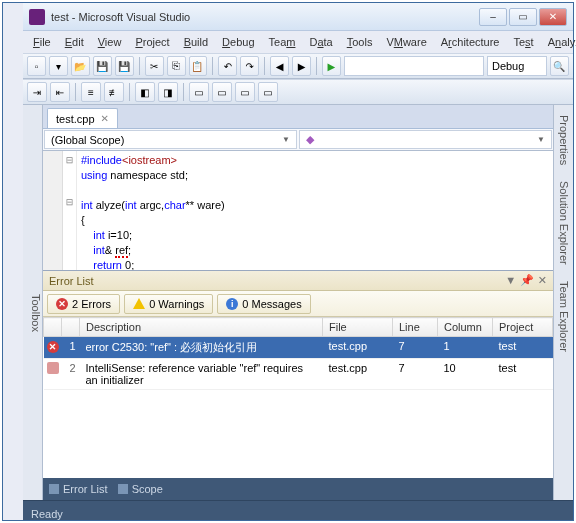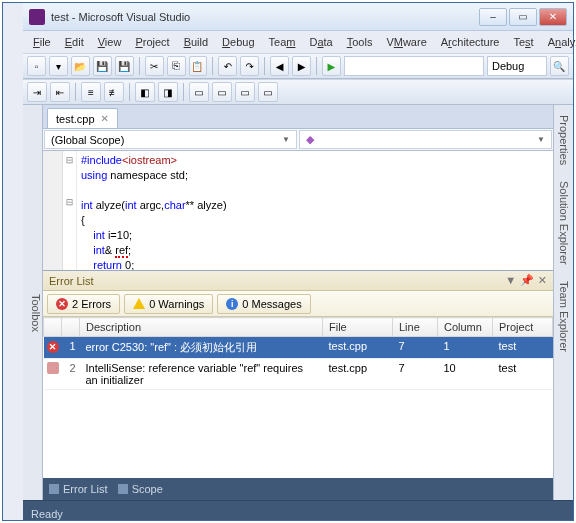--- a/index.html
+++ b/index.html
@@ -151,21 +151,21 @@
           <span style="color:#a35bbf;margin-right:4px">◆</span>
           <span class="arrow">▼</span>
         </div>
       </div>
       <div class="editor">
         <div class="gutter"></div>
         <div class="outline">⊟<br><br><br>⊟</div>
         <div class="code"><span class="pp">#include</span><span class="str">&lt;iostream&gt;</span>
 <span class="kw">using</span><span> namespace std;</span>
 <span></span>
-<span class="kw">int</span><span> alyze(</span><span class="kw">int</span><span> argc,</span><span class="kw">char</span><span>** alyze)</span>
+<span class="kw">int</span><span> alyze(</span><span class="kw">int</span><span> argc,</span><span class="kw">char</span><span>** ware)</span>
 <span>{</span>
 <span class="kw">    int</span><span> i=10;</span>
 <span class="kw">    int</span><span>&amp; </span><span class="errwiggle">ref</span><span>;</span>
 <span class="kw">    return</span><span> 0;</span>
 </div>
       </div>
 
       <div class="errorpanel">
         <div class="errtitle">
           <span>Error List</span>

